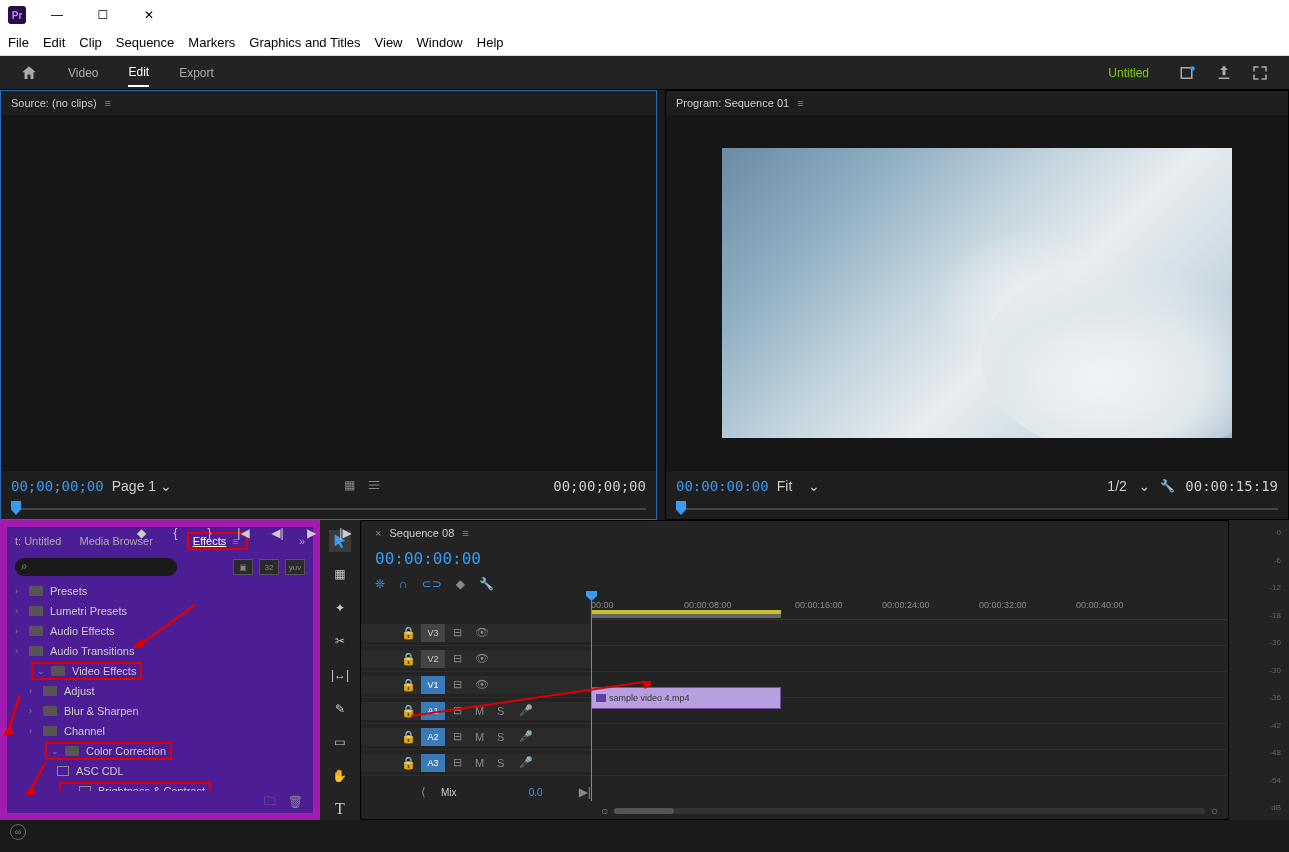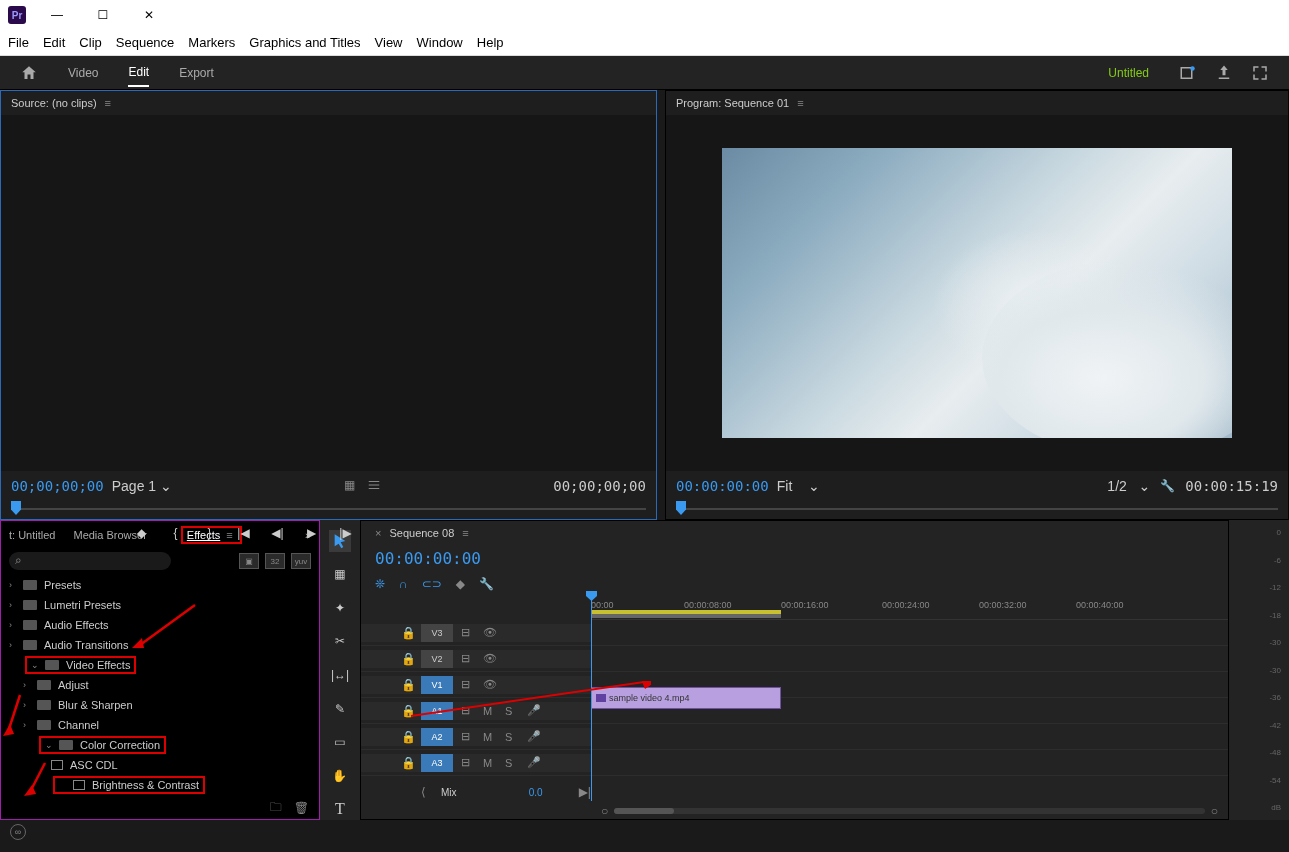--- a/index.html
+++ b/index.html
@@ -31,21 +31,21 @@
 .tc{color:#3a9af0;font-family:monospace;font-size:14px}
 .tc-right{color:#ccc;margin-left:auto;font-family:monospace;font-size:14px}
 .page-sel{color:#ccc;font-size:14px;display:flex;align-items:center;gap:4px}
 .scrubber{height:16px;position:relative;margin:4px 0}
 .scrubber-track{height:2px;background:#444;position:absolute;top:7px;left:0;right:0}
 .scrubber-head{position:absolute;left:0;top:0;width:10px;height:14px;background:#3a9af0;clip-path:polygon(0 0,100% 0,100% 60%,50% 100%,0 60%)}
 .transport{display:flex;gap:18px;justify-content:center;padding:4px 0;position:relative}
 .transport .tbtn{width:16px;height:16px;color:#ccc;display:flex;align-items:center;justify-content:center}
 .transport .add{position:absolute;right:8px}
 .lower{display:flex;height:300px}
-.effects-panel{flex:0 0 320px;background:#000000;border:1px solid #a21caf;display:flex;flex-direction:column}
+.effects-panel{flex:0 0 320px;background:#4c1d95;border:7px solid #a21caf;display:flex;flex-direction:column}
 .effects-tabs{height:28px;display:flex;align-items:center;padding:0 8px;gap:18px;font-size:11px;color:#aaa}
 .effects-tabs .etab{cursor:default}
 .effects-tabs .etab.active{color:#fff;text-decoration:underline}
 .effects-tabs .over{margin-left:auto}
 .search-row{height:24px;display:flex;align-items:center;padding:0 8px;gap:6px}
 .search-box{flex:1;height:18px;background:#1a1a1a;border:none;border-radius:9px;color:#ccc;padding:0 8px 0 22px;font-size:10px}
 .search-wrap{position:relative;flex:1}
 .search-wrap::before{content:'⌕';position:absolute;left:6px;top:1px;color:#888;font-size:12px}
 .preset-btn{width:20px;height:16px;border:1px solid #555;background:#2a2a2a;font-size:8px;color:#888;display:flex;align-items:center;justify-content:center}
 .tree{flex:1;overflow:hidden;padding:2px 0}
@@ -67,21 +67,21 @@
 .tl-ruler{height:24px;position:relative;display:flex;border-bottom:1px solid #333;margin-left:230px}
 .tl-ruler .tick{position:absolute;font-size:9px;color:#888;top:4px}
 .tl-ruler .workarea{position:absolute;height:4px;background:#666;top:18px;left:0;width:190px}
 .tl-ruler .yellowbar{position:absolute;height:4px;background:#c8c030;top:14px;left:0;width:190px}
 .tl-playhead{position:absolute;left:230px;top:78px;bottom:18px;width:1px;background:#3a9af0;z-index:10}
 .tl-playhead::before{content:'';position:absolute;top:-8px;left:-5px;width:11px;height:10px;background:#3a9af0;clip-path:polygon(0 0,100% 0,100% 50%,50% 100%,0 50%)}
 .tracks{flex:1;position:relative}
 .track-row{height:26px;display:flex;align-items:center;border-bottom:1px solid #2d2d2d}
 .track-head{flex:0 0 230px;display:flex;align-items:center;gap:8px;padding-left:40px;background:#2a2a2a}
 .track-head .lock{width:12px;color:#888}
-.track-head .label{width:32px;height:18px;background:#444;color:#ccc;font-size:9px;display:flex;align-items:center;justify-content:center}
+.track-head .label{width:24px;height:18px;background:#444;color:#ccc;font-size:9px;display:flex;align-items:center;justify-content:center}
 .track-head .label.active{background:#3a7ab8;color:#fff}
 .track-head .tog{width:14px;color:#888;font-size:11px}
 .track-body{flex:1;position:relative;background:#1e1e1e}
 .clip{position:absolute;height:22px;top:2px;background:#b8a0e0;border:1px solid #7050a0;font-size:9px;color:#333;padding:2px 4px;display:flex;align-items:center;gap:3px}
 .clip .fx{width:10px;height:8px;background:#6040a0}
 .mix-row{height:22px;display:flex;align-items:center}
 .mix-row .track-head{background:transparent}
 .mix-val{color:#3a9af0;font-size:10px}
 .zoom-bar{height:16px;display:flex;align-items:center;padding:0 10px;margin-left:230px}
 .zoom-bar .zt{flex:1;height:6px;background:#333;border-radius:3px;position:relative}
@@ -356,21 +356,21 @@
     <div class="tl-toolbar">
       <span>❊</span>
       <span>∩</span>
       <span>⊂⊃</span>
       <span class="gray">◆</span>
       <span class="gray">🔧</span>
     </div>
     <div class="tl-ruler">
       <span class="tick" style="left:0">00:00</span>
       <span class="tick" style="left:93px">00:00:08:00</span>
-      <span class="tick" style="left:190px">00:00:16:00</span>
+      <span class="tick" style="left:204px">00:00:16:00</span>
       <span class="tick" style="left:291px">00:00:24:00</span>
       <span class="tick" style="left:388px">00:00:32:00</span>
       <span class="tick" style="left:485px">00:00:40:00</span>
       <div class="yellowbar"></div>
       <div class="workarea"></div>
     </div>
     <div class="tl-playhead"></div>
     <div class="tracks" id="tracks">
         <div class="track-row">
           <div class="track-head">

